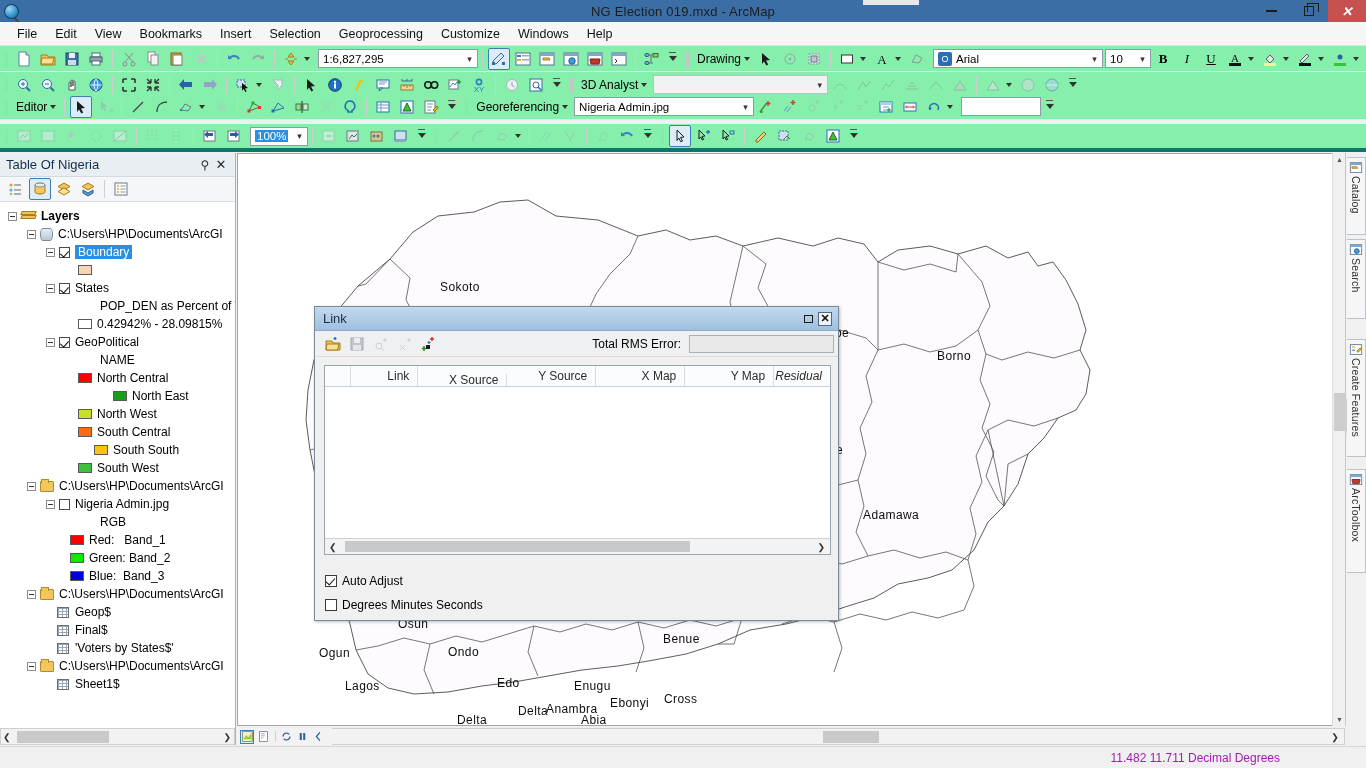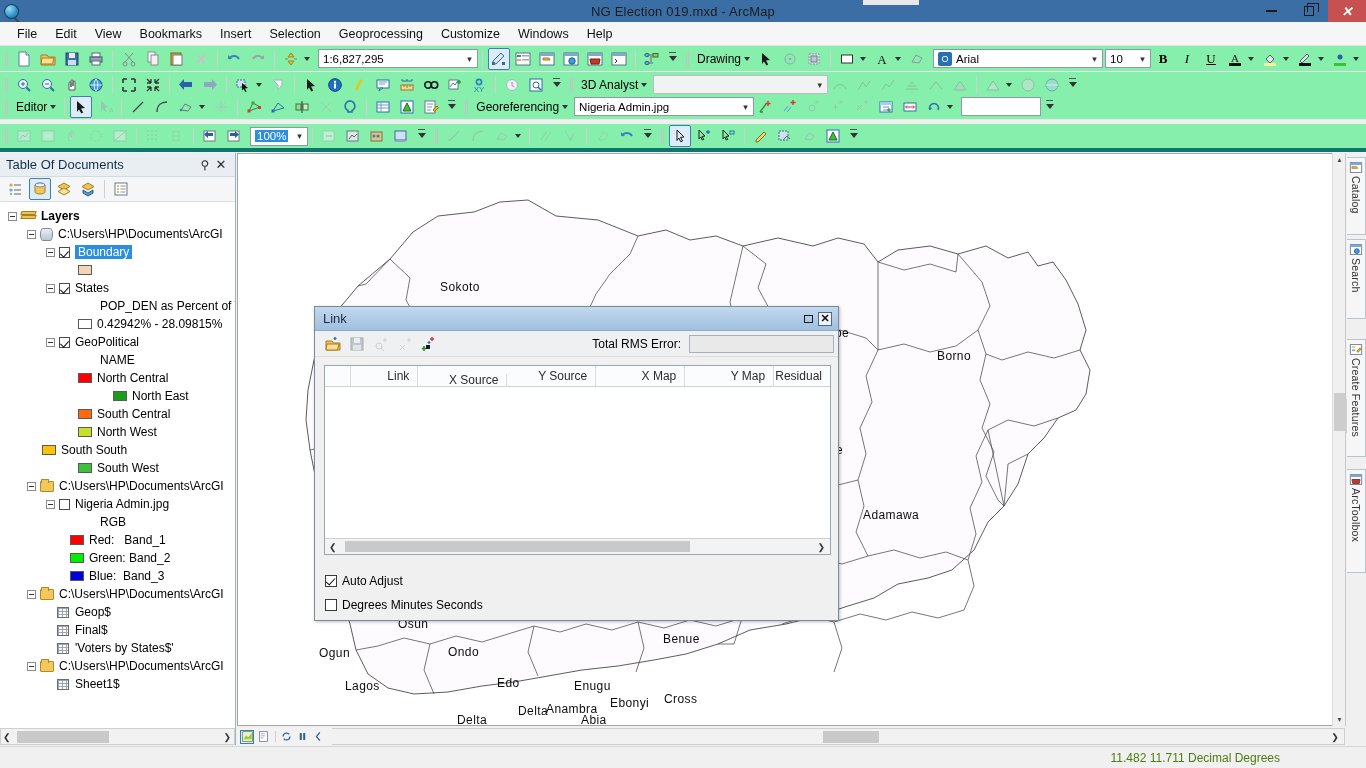--- a/index.html
+++ b/index.html
@@ -217,21 +217,21 @@
   .rt-cf{ top:186px; height:118px;}
   .rt-atb{ top:316px; height:104px;}
   .rdock-thumb{position:absolute;left:-1px;top:246px;width:6px;height:34px;background:#cfcfcf;}
 
   
   .statusbar{
     position:absolute; left:0; bottom:0; width:1366px; height:22px;
     background:#f0f0f0; border-top:1px solid #d6d6d6;
     display:flex; align-items:center;
   }
-  .status-coords{ position:absolute; right:86px; font-size:12px; color:#4d7c0f;margin-left:28px; }
+  .status-coords{ position:absolute; right:86px; font-size:12px; color:#a21caf;margin-left:28px; }
 
   
   .toc-hscroll{
     position:absolute; left:0; bottom:0; width:235px; height:17px;
     background:#f2f2f2; border:1px solid #cfcfcf; display:flex; align-items:center;
   }
   .toc-hscroll .thumb{position:absolute;left:16px;width:92px;top:2px;height:12px;background:#c9c9c9;}
   .toc-hscroll .lft{position:absolute;left:2px;font-size:9px;color:#333;}
   .toc-hscroll .rgt{position:absolute;right:3px;font-size:9px;color:#333;}
 
@@ -264,21 +264,21 @@
   .grid-head{
     display:flex; height:21px; background:#fbfcfd; border-bottom:1px solid #c9d1d8;
     font-size:12px;
   }
   .gh{
     border-right:1px solid #d7dde2; display:flex; align-items:center;
     justify-content:flex-end; padding-right:8px; color:#2b2b2b;
   }
   .gh.first{width:28px;}
   .gh.c1{width:72px;} .gh.c2{width:96px;margin-top:8px;} .gh.c3{width:96px;}
-  .gh.c4{width:96px;} .gh.c5{width:96px;} .gh.c6{width:60px; border-right:none;}
+  .gh.c4{width:96px;} .gh.c5{width:96px;} .gh.c6{width:60px; border-right:none;font-style:italic;}
   .grid-hs{
     position:absolute; left:0; right:0; bottom:0; height:16px;
     background:#f3f3f3; border-top:1px solid #d0d0d0; display:flex; align-items:center;
   }
   .grid-hs .thumb{position:absolute;left:20px;width:345px;top:2px;height:11px;background:#c9c9c9;}
   .grid-hs .lft{position:absolute;left:4px;font-size:9px;color:#333;}
   .grid-hs .rgt{position:absolute;right:5px;font-size:9px;color:#333;}
   .dlg-foot{ position:absolute; left:0; right:0; top:258px; bottom:0; }
   .cbrow{ display:flex; align-items:center; height:20px; padding-left:10px; }
   .cbx{width:12px;height:12px;border:1px solid #3a3a3a;background:#fff;position:relative;
@@ -1043,21 +1043,21 @@
       <svg class="ic" viewBox="0 0 16 16">
           <rect x="2" y="2" width="12" height="12" fill="#fff" stroke="#2a6fb5"></rect>
           <path d="M8 4l4 8H4z" fill="#3ac23a" stroke="#1f6b1f"></path>
         </svg>
       </span>
     <span class="overflow"></span>
   </div>
 
   <div class="toc">
     <div class="toc-head">
-      <span class="toc-title">Table Of Documents</span>
+      <span class="toc-title">Table Of Nigeria</span>
       <span class="pin">⚲</span>
       <span class="cls">✕</span>
     </div>
     <div class="toc-tools">
       <span class="tbtn">
         <svg class="ic" viewBox="0 0 16 16">
             <circle cx="3" cy="4" r="1.6" fill="#d9a441"></circle>
             <circle cx="3" cy="9" r="1.6" fill="#6fa8dc"></circle>
             <circle cx="3" cy="13" r="1.3" fill="#93c47d"></circle>
             <path d="M6 4h7M6 9h7M6 13h7" stroke="#666"></path>
@@ -1143,28 +1143,28 @@
       </div>
       <div class="row" style="padding-left:78px">
         <span class="swatch" style="background:#ff0000"></span>
         <span>North Central</span>
       </div>
       <div class="row" style="padding-left:113px">
         <span class="swatch" style="background:#1a9e1a"></span>
         <span>North East</span>
       </div>
       <div class="row" style="padding-left:78px">
+        <span class="swatch" style="background:#c8e02a"></span>
+        <span>North West</span>
+      </div>
+      <div class="row" style="padding-left:78px">
         <span class="swatch" style="background:#ff6a10"></span>
         <span>South Central</span>
       </div>
-      <div class="row" style="padding-left:78px">
-        <span class="swatch" style="background:#c8e02a"></span>
-        <span>North West</span>
-      </div>
-      <div class="row" style="padding-left:42px">
+      <div class="row" style="padding-left:94px">
         <span class="swatch" style="background:#ffc20a"></span>
         <span>South South</span>
       </div>
       <div class="row" style="padding-left:78px">
         <span class="swatch" style="background:#3ec23e"></span>
         <span>South West</span>
       </div>
 
       <div class="row" style="padding-left:27px">
         <span class="exp"></span>

